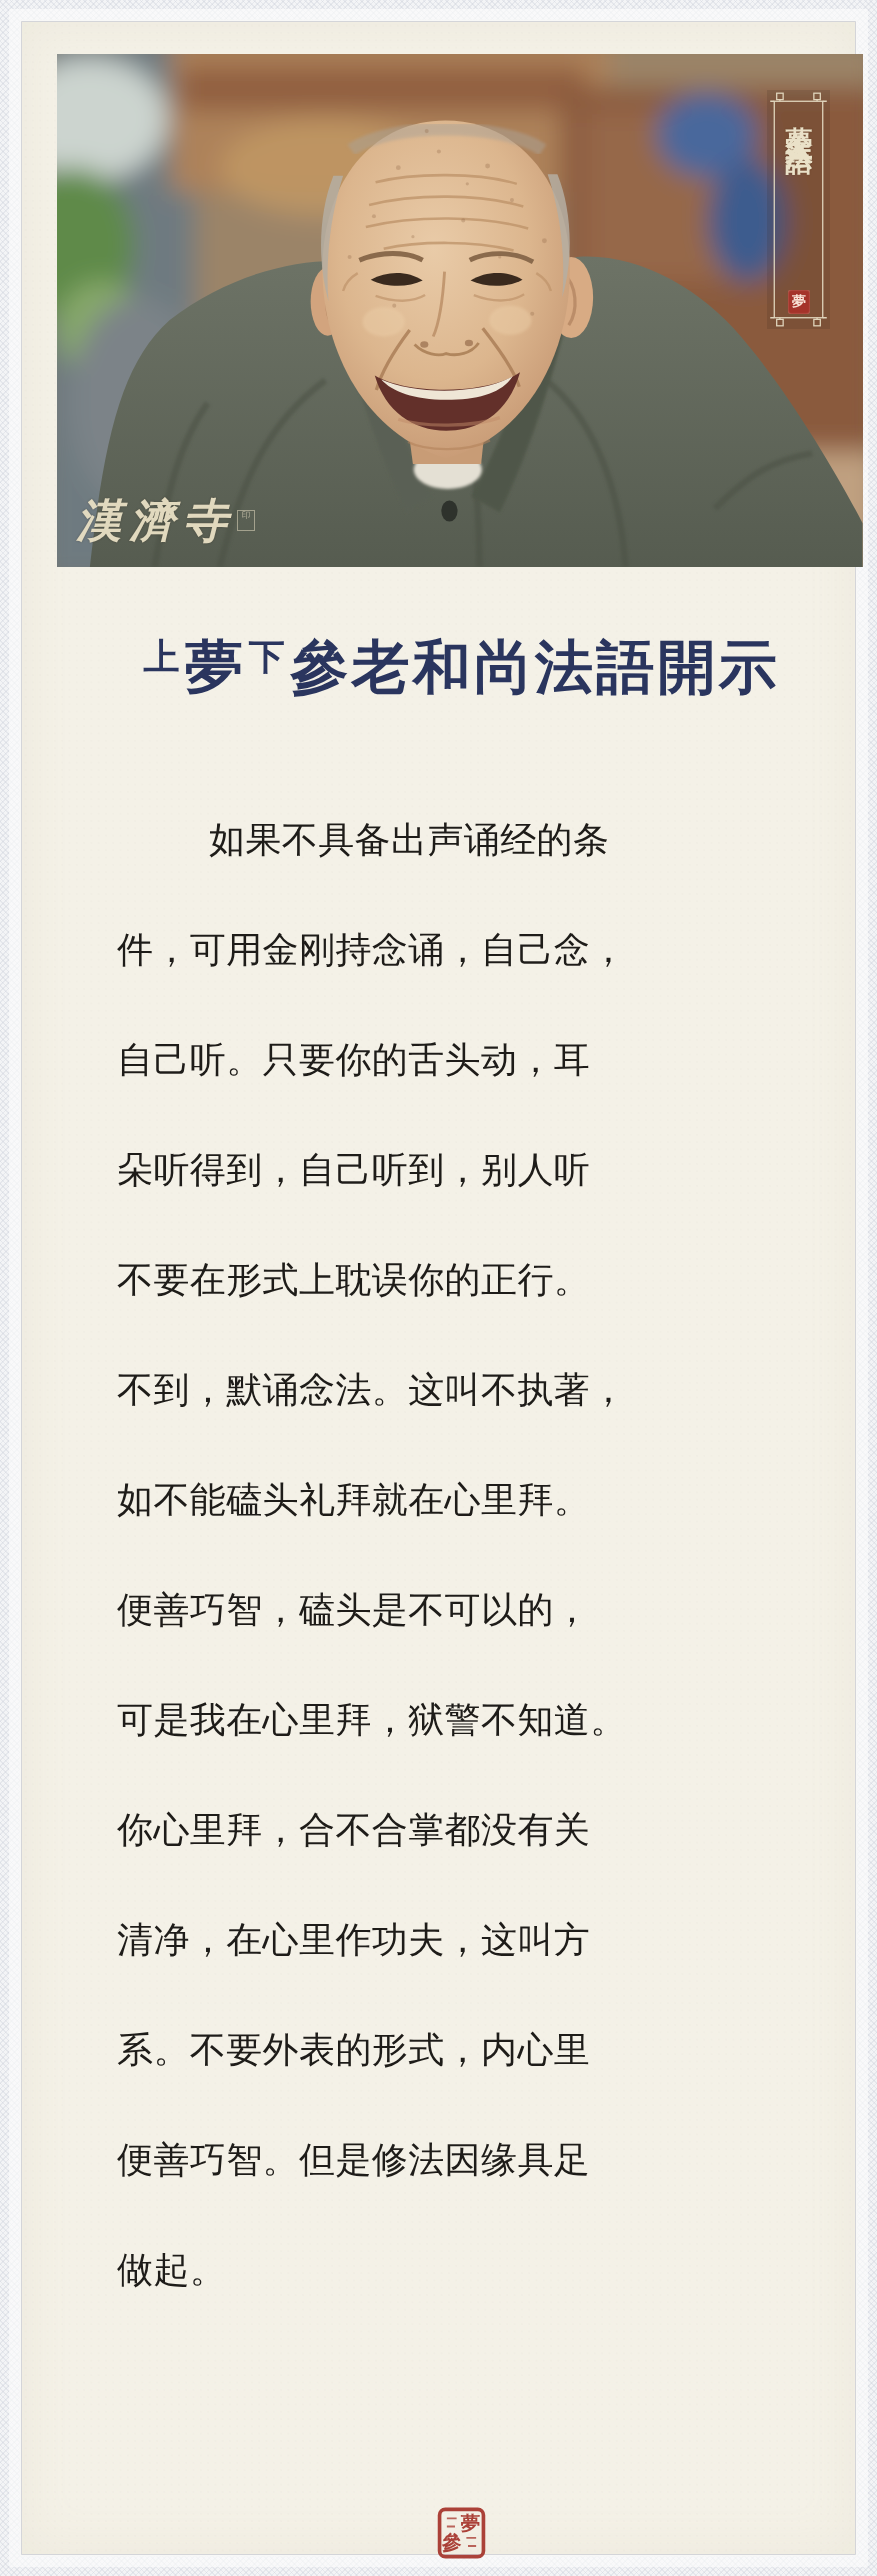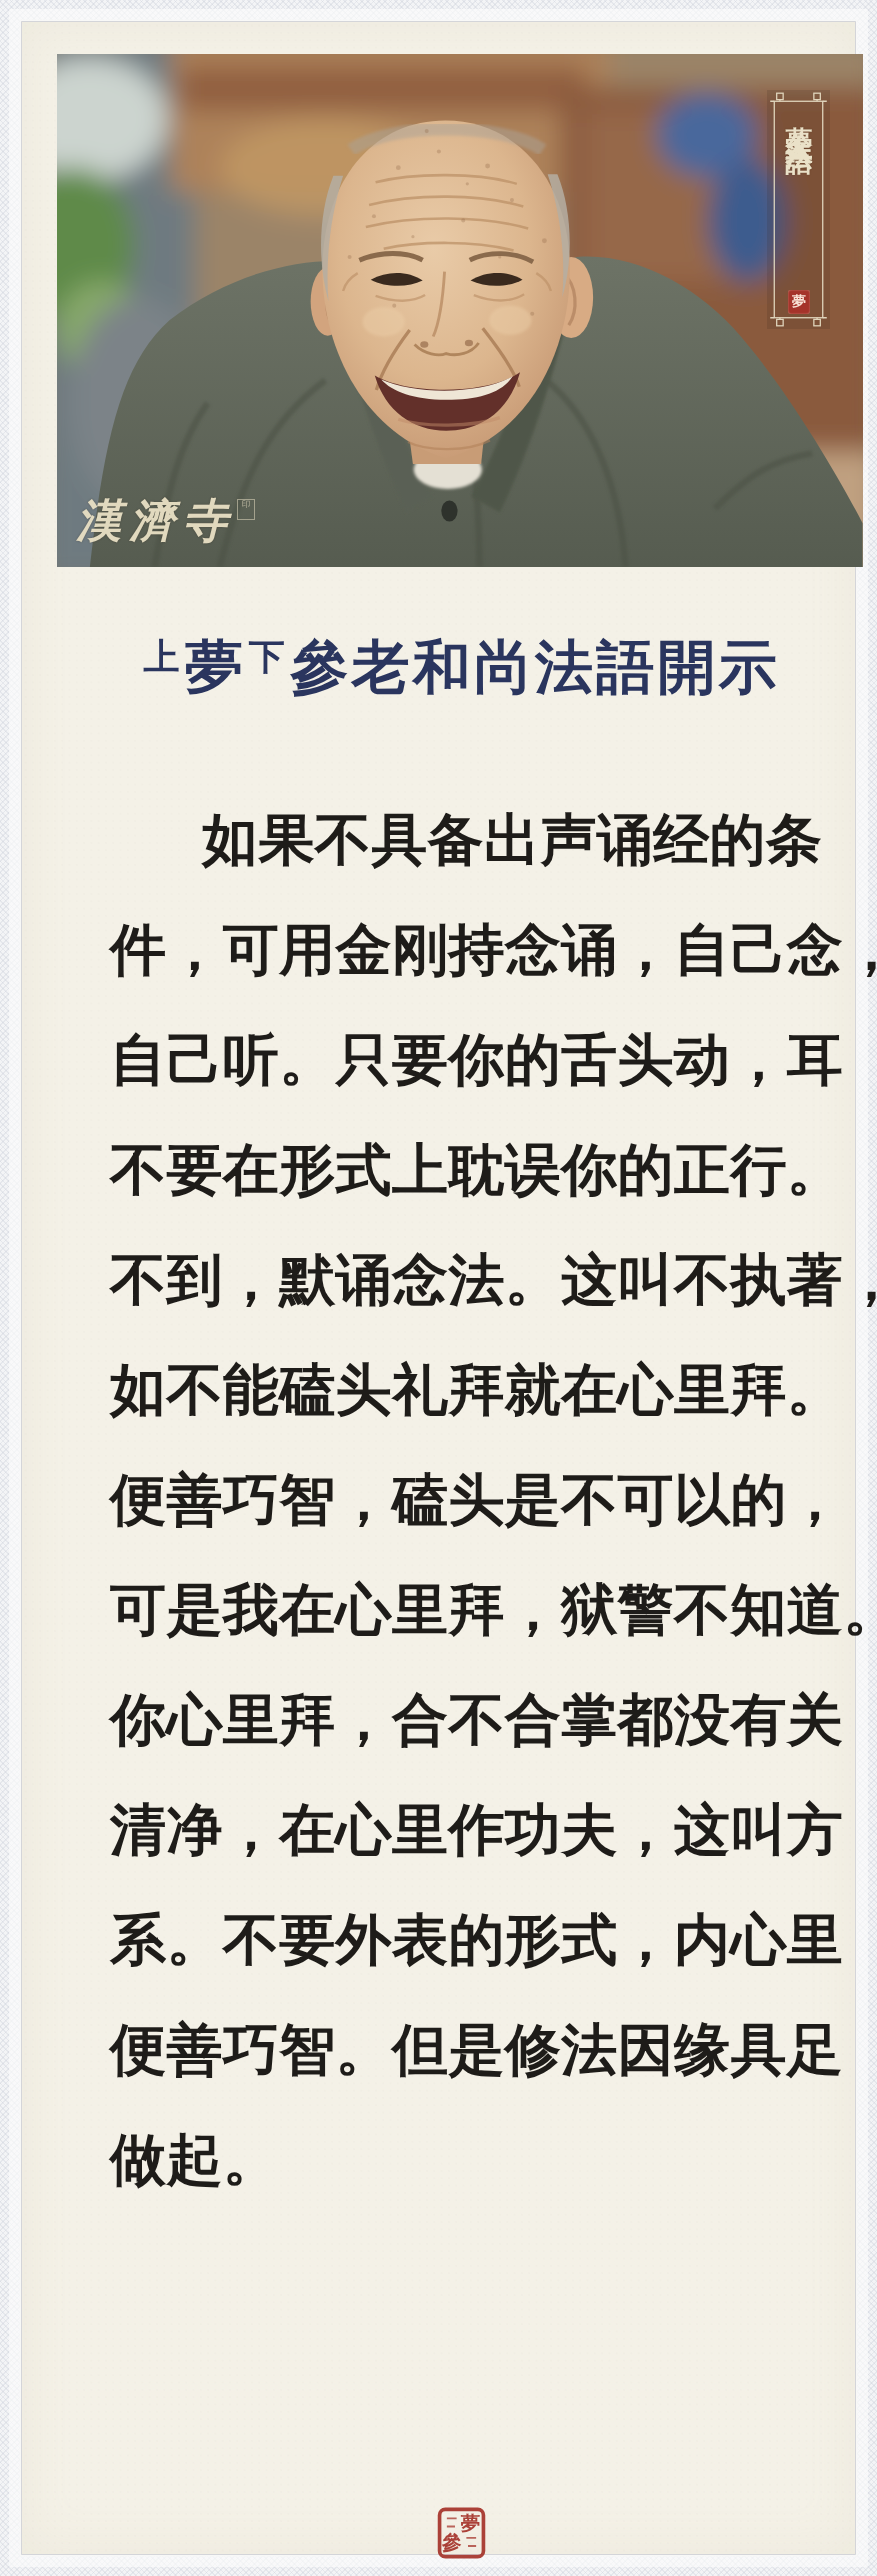--- a/index.html
+++ b/index.html
@@ -52,21 +52,21 @@
   }
   .plaque-seal{
     position:absolute;left:21px;top:200px;width:22px;height:24px;
     background:var(--seal-red,#a5332a);border-radius:2.4px;
     display:flex;align-items:center;justify-content:center;
     box-shadow:inset 0 0 1.6px rgba(255,230,210,.6);
   }
   .plaque-seal span{color:rgba(255,240,228,.92);font-size:14px;line-height:1;font-weight:bold;}
   
   .watermark{
-    position:absolute;left:19.5px;top:445px;display:flex;align-items:flex-start;
+    position:absolute;left:19.5px;top:445px;display:flex;align-items:center;
     color:#e9e0c4;opacity:.95;
   }
   .watermark .wm-text{
     font-size:45px;font-weight:bold;letter-spacing:8px;line-height:1;
     font-style:italic;
     text-shadow:0 0 2.4px rgba(50,40,30,.4);
   }
   .watermark .wm-seal{
     width:18px;height:21px;margin-left:1.6px;margin-bottom:1.6px;
     border:0.8px solid rgba(233,224,196,.55);
@@ -77,23 +77,23 @@
   .title{
     position:absolute;left:0;top:604px;width:877px;height:84px;margin:0;
     display:flex;align-items:center;justify-content:center;
     color:var(--title-navy,#2a355e);
     font-weight:bold;letter-spacing:3.2px;white-space:nowrap;
   }
   .title .lg{font-size:58px;line-height:1;}
   .title .sm{font-size:36px;line-height:1;position:relative;top:-11.4px;margin:0 2.4px;}
   
   .body-text{
-    position:absolute;left:88px;top:763px;width:715px;
+    position:absolute;left:95px;top:763px;width:715px;
     color:var(--ink,#1e1c19);
-    font-size:56px;line-height:110px;font-weight:700;
+    font-size:36px;line-height:110px;font-weight:400;
     letter-spacing:0.4px;
   }
   .body-text .line{height:110px;white-space:nowrap;}
   .body-text .line.indent{padding-left:92px;}
   
   .footer-seal{
     position:absolute;left:415px;top:2485px;width:49px;height:52px;
   }
 </style>
 </head>
@@ -266,20 +266,21 @@
       <span class="sm">上</span>
       <span class="lg">夢</span>
       <span class="sm">下</span>
       <span class="lg">參老和尚法語開示</span>
     </h1>
 
     <div class="body-text">
       <div class="line indent">如果不具备出声诵经的条</div>
       <div class="line">件，可用金刚持念诵，自己念，</div>
       <div class="line">自己听。只要你的舌头动，耳</div>
+      <div class="line">朵听得到，自己听到，别人听</div>
       <div class="line">不要在形式上耽误你的正行。</div>
       <div class="line">不到，默诵念法。这叫不执著，</div>
       <div class="line">如不能磕头礼拜就在心里拜。</div>
       <div class="line">便善巧智，磕头是不可以的，</div>
       <div class="line">可是我在心里拜，狱警不知道。</div>
       <div class="line">你心里拜，合不合掌都没有关</div>
       <div class="line">清净，在心里作功夫，这叫方</div>
       <div class="line">系。不要外表的形式，内心里</div>
       <div class="line">便善巧智。但是修法因缘具足</div>
       <div class="line">做起。</div>

